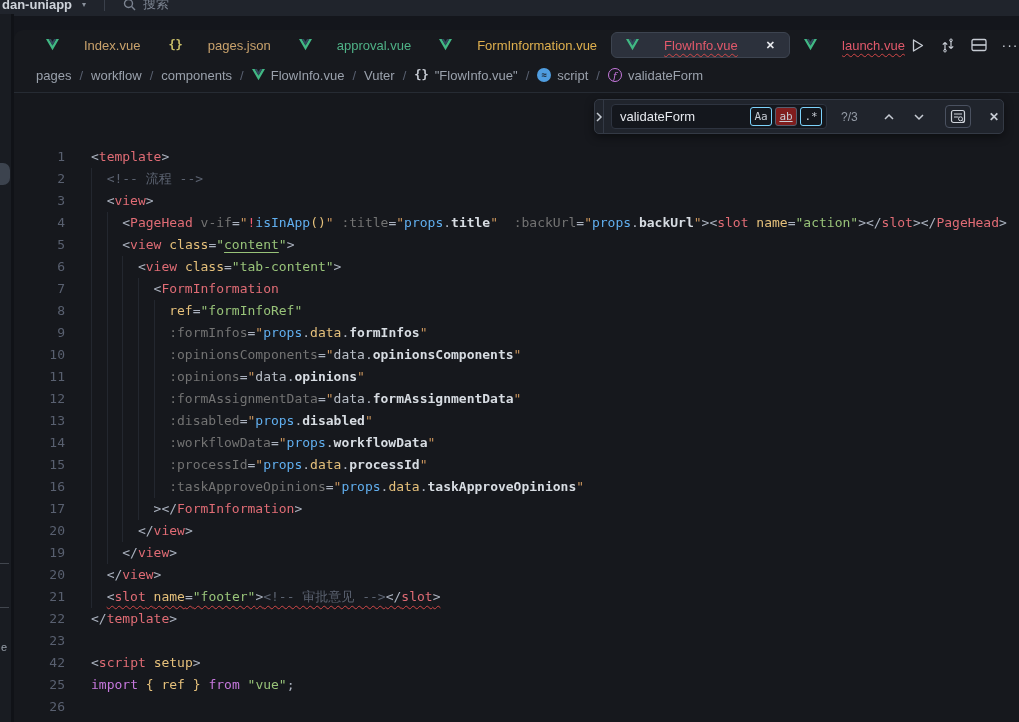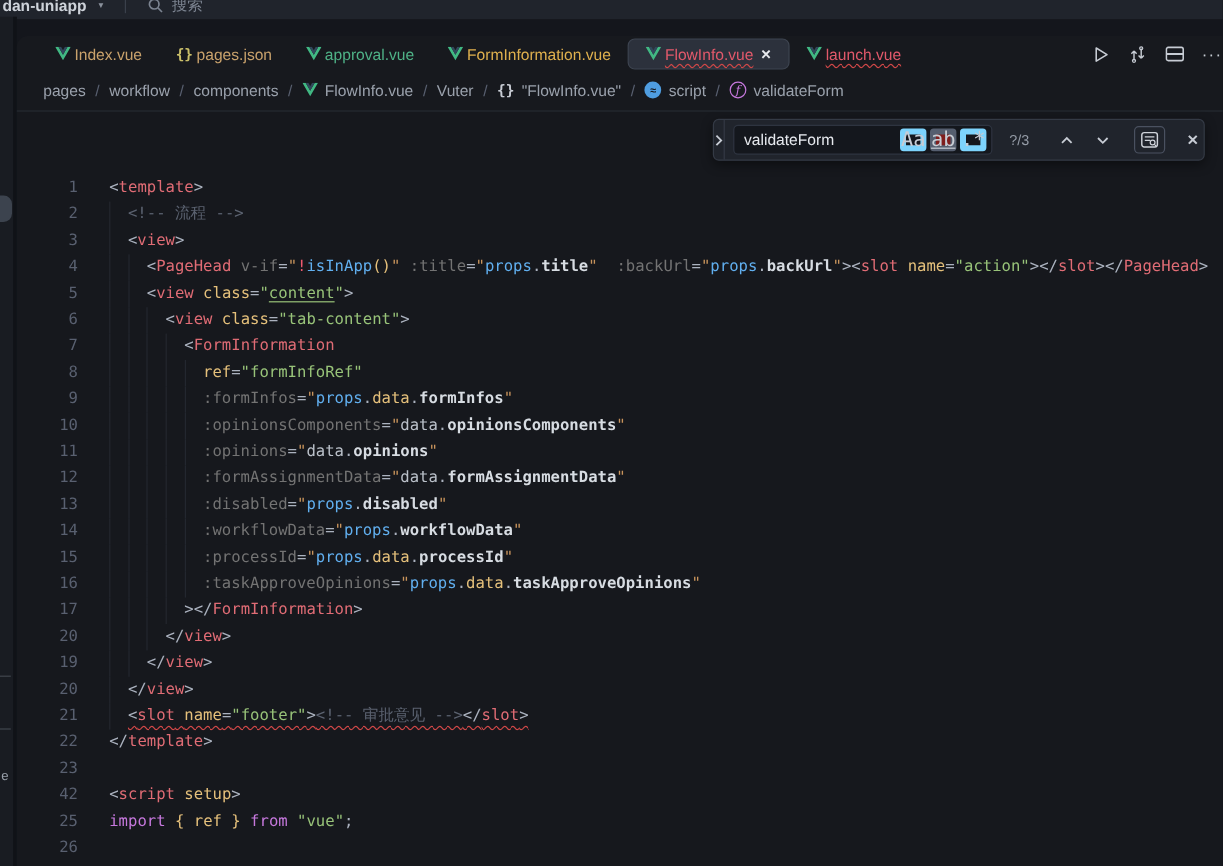--- a/index.html
+++ b/index.html
@@ -18,21 +18,21 @@
   .left-strip { position:absolute; left:0; top:14px; width:14px; bottom:0; background:#191c22; border-right:3px solid #101217; }
   .strip-pill { position:absolute; left:-8px; top:149px; width:18px; height:22px; border-radius:7px; background:#3c434e; }
   .strip-line { position:absolute; left:0; width:9px; height:1px; background:#41464e; }
   .strip-frag { position:absolute; left:1px; color:#99a0ab; font-size:11px; }
 
   
   .main { position:absolute; left:14px; top:30px; right:0; bottom:0; background:#17191e; border-top-left-radius:9px; }
 
   
   .tabbar { position:relative; height:30px; display:flex; align-items:center; padding-left:18px; }
-  .tab { display:flex; align-items:center; gap:3px; height:26px; padding:0 14px; font-size:13px; cursor:default; }
+  .tab { display:flex; align-items:center; gap:25px; height:26px; padding:0 14px; font-size:13px; cursor:default; }
   .tab.active { background:#2c313c; border:1px solid #3d4450; border-radius:6px; }
   .tab .squig { text-decoration:underline wavy #d14747 1px; text-underline-offset:3px; }
   .tab-close { color:#e8eaee; font-size:11px; font-weight:bold; margin-left:3px; }
   .tab-actions { position:absolute; right:0; top:0; height:30px; display:flex; align-items:center; gap:13px; padding-right:0; }
   .tab-actions .act { display:flex; align-items:center; justify-content:center; width:18px; height:18px; }
   .act-more { color:#c7ccd4; font-size:14px; letter-spacing:1px; width:20px; overflow:hidden; }
 
   
   .crumbs { height:30px; display:flex; align-items:center; gap:8px; padding-left:22px; font-size:13px; color:#9aa1ac; }
   .crumb { display:flex; align-items:center; gap:6px; }
@@ -42,21 +42,21 @@
   .ic-script { width:14px; height:14px; border-radius:50%; background:#4f9de0; color:#17191e; font-size:9px; display:flex; align-items:center; justify-content:center; font-weight:bold; }
 
   
   .editor { position:absolute; left:0; top:62px; right:0; bottom:0; border-top:1px solid #262b33; background:#16181d; }
 
   
   .findbar { position:absolute; top:6px; right:15px; width:410px; height:35px; background:#20242c; border:1px solid #343a45; border-radius:5px; display:flex; align-items:center; box-shadow:0 3px 10px rgba(0,0,0,.45); z-index:5; }
   .find-chevron { width:20px; height:100%; display:flex; align-items:center; justify-content:center; border-right:1px solid #333945; }
   .find-inputbox { display:flex; align-items:center; width:216px; height:25px; margin-left:7px; background:#14171d; border:1px solid #2e3440; border-radius:4px; padding:0 4px 0 8px; }
   .find-input { flex:1; min-width:0; background:transparent; border:none; outline:none; color:#e6e9ee; font-size:13px; font-family:"Liberation Sans", sans-serif; }
-  .find-toggle { width:22px; height:19px; border:5px solid #7dd3fc; border-radius:3px; margin-left:3px; color:#c7ccd4; font-size:17px; display:flex; align-items:center; justify-content:center; background:transparent; font-family:"DejaVu Sans Mono", monospace; }
+  .find-toggle { width:22px; height:19px; border:1px solid #7dd3fc; border-radius:3px; margin-left:3px; color:#c7ccd4; font-size:11px; display:flex; align-items:center; justify-content:center; background:transparent; font-family:"DejaVu Sans Mono", monospace; }
   .find-toggle.on { background:#7f1d1d; border-color:#555e6f; }
   .find-toggle.on span { text-decoration:underline; }
   .find-count { color:#949ba6; font-size:12px; margin:0 12px 0 14px; min-width:26px; }
   .find-nav { display:flex; align-items:center; gap:10px; }
   .find-btn { display:flex; align-items:center; justify-content:center; width:20px; height:20px; }
   .find-sel { width:26px; height:23px; border:1px solid #4a5160; border-radius:4px; margin:0 2px 0 6px; }
   .find-close { color:#c7ccd4; font-size:12px; font-weight:bold; width:22px; }
 
   
   .code { padding-top:53px; font-family:"DejaVu Sans Mono", monospace; font-size:13px; }

